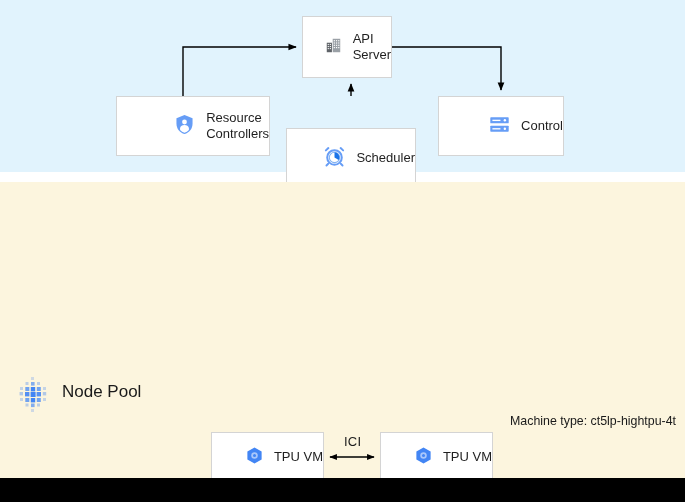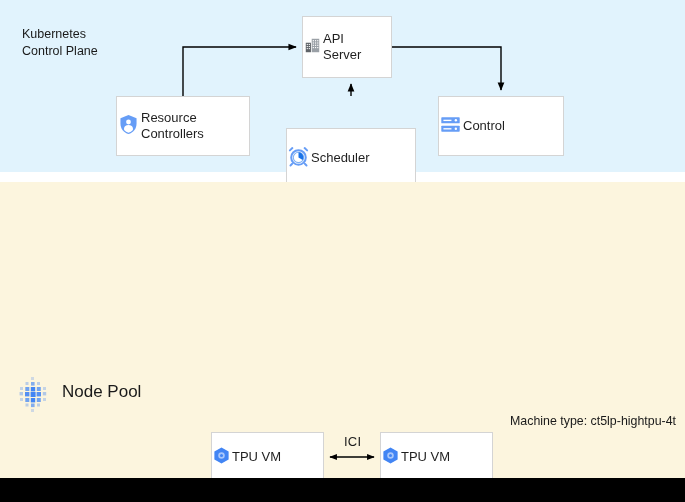--- a/index.html
+++ b/index.html
@@ -39,32 +39,33 @@
   #machine-meta {
     position: absolute; right: 9px; top: 195px;
     text-align: right; font-size: 12.4px; color:#1a1a1a; line-height: 16px; margin-top: 36px;
   }
 
   
   .box {
     position: absolute;
     background: #ffffff;
     border: 1px solid #d4d4d4;
-    display: flex; align-items: center; justify-content: flex-start;
-    gap: 1px;
+    display: flex; align-items: center; justify-content: flex-end;
+    gap: 10px;
+    padding-left: 16px;
   }
   .box-label {
     font-size: 13px; color: #1f1f1f; line-height: 16px;
     white-space: pre-line;
   }
   .box .icon { flex: 0 0 auto; display:block; }
 
   
   #api-server-box      { left: 302px; top: 16px;  width: 90px;  height: 62px; }
-  #resource-ctrl-box   { left: 116px; top: 96px;  width: 134px; height: 60px; }
+  #resource-ctrl-box   { left: 116px; top: 96px;  width: 154px; height: 60px; }
   #scheduler-box       { left: 286px; top: 96px;  width: 130px; height: 60px; margin-top: 32px; }
   #storage-box         { left: 438px; top: 96px;  width: 126px; height: 60px; }
 
   
   #tpu-vm-0 { left: 211px; top: 250px; width: 113px; height: 50px; }
   #tpu-vm-1 { left: 380px; top: 250px; width: 113px; height: 50px; }
 
   
   .connectors {
     position: absolute; left: 0; top: 0;
@@ -83,22 +84,20 @@
   #ici-label-left   { left: 241px; top: 317px; }
   #ici-label-right  { left: 440px; top: 317px; }
 </style>
 </head>
 <body>
 
 <div id="canvas">
 
   <div class="panel" id="control-plane-panel">
 
-    <div class="section-title" id="control-plane-title">Kubernetes
-Control Plane</div>
 
     <svg class="connectors">
       <defs>
         <marker id="arrow-cp" viewBox="0 0 10 10" refX="9" refY="5" markerWidth="6" markerHeight="6" orient="auto-start-reverse">
           <path d="M 0 1 L 10 5 L 0 9 z" fill="#000"></path>
         </marker>
       </defs>
 
       <path d="M 183 96 L 183 47 L 296 47" fill="none" stroke="#000" stroke-width="1.4" marker-end="url(#arrow-cp)"></path>
 

